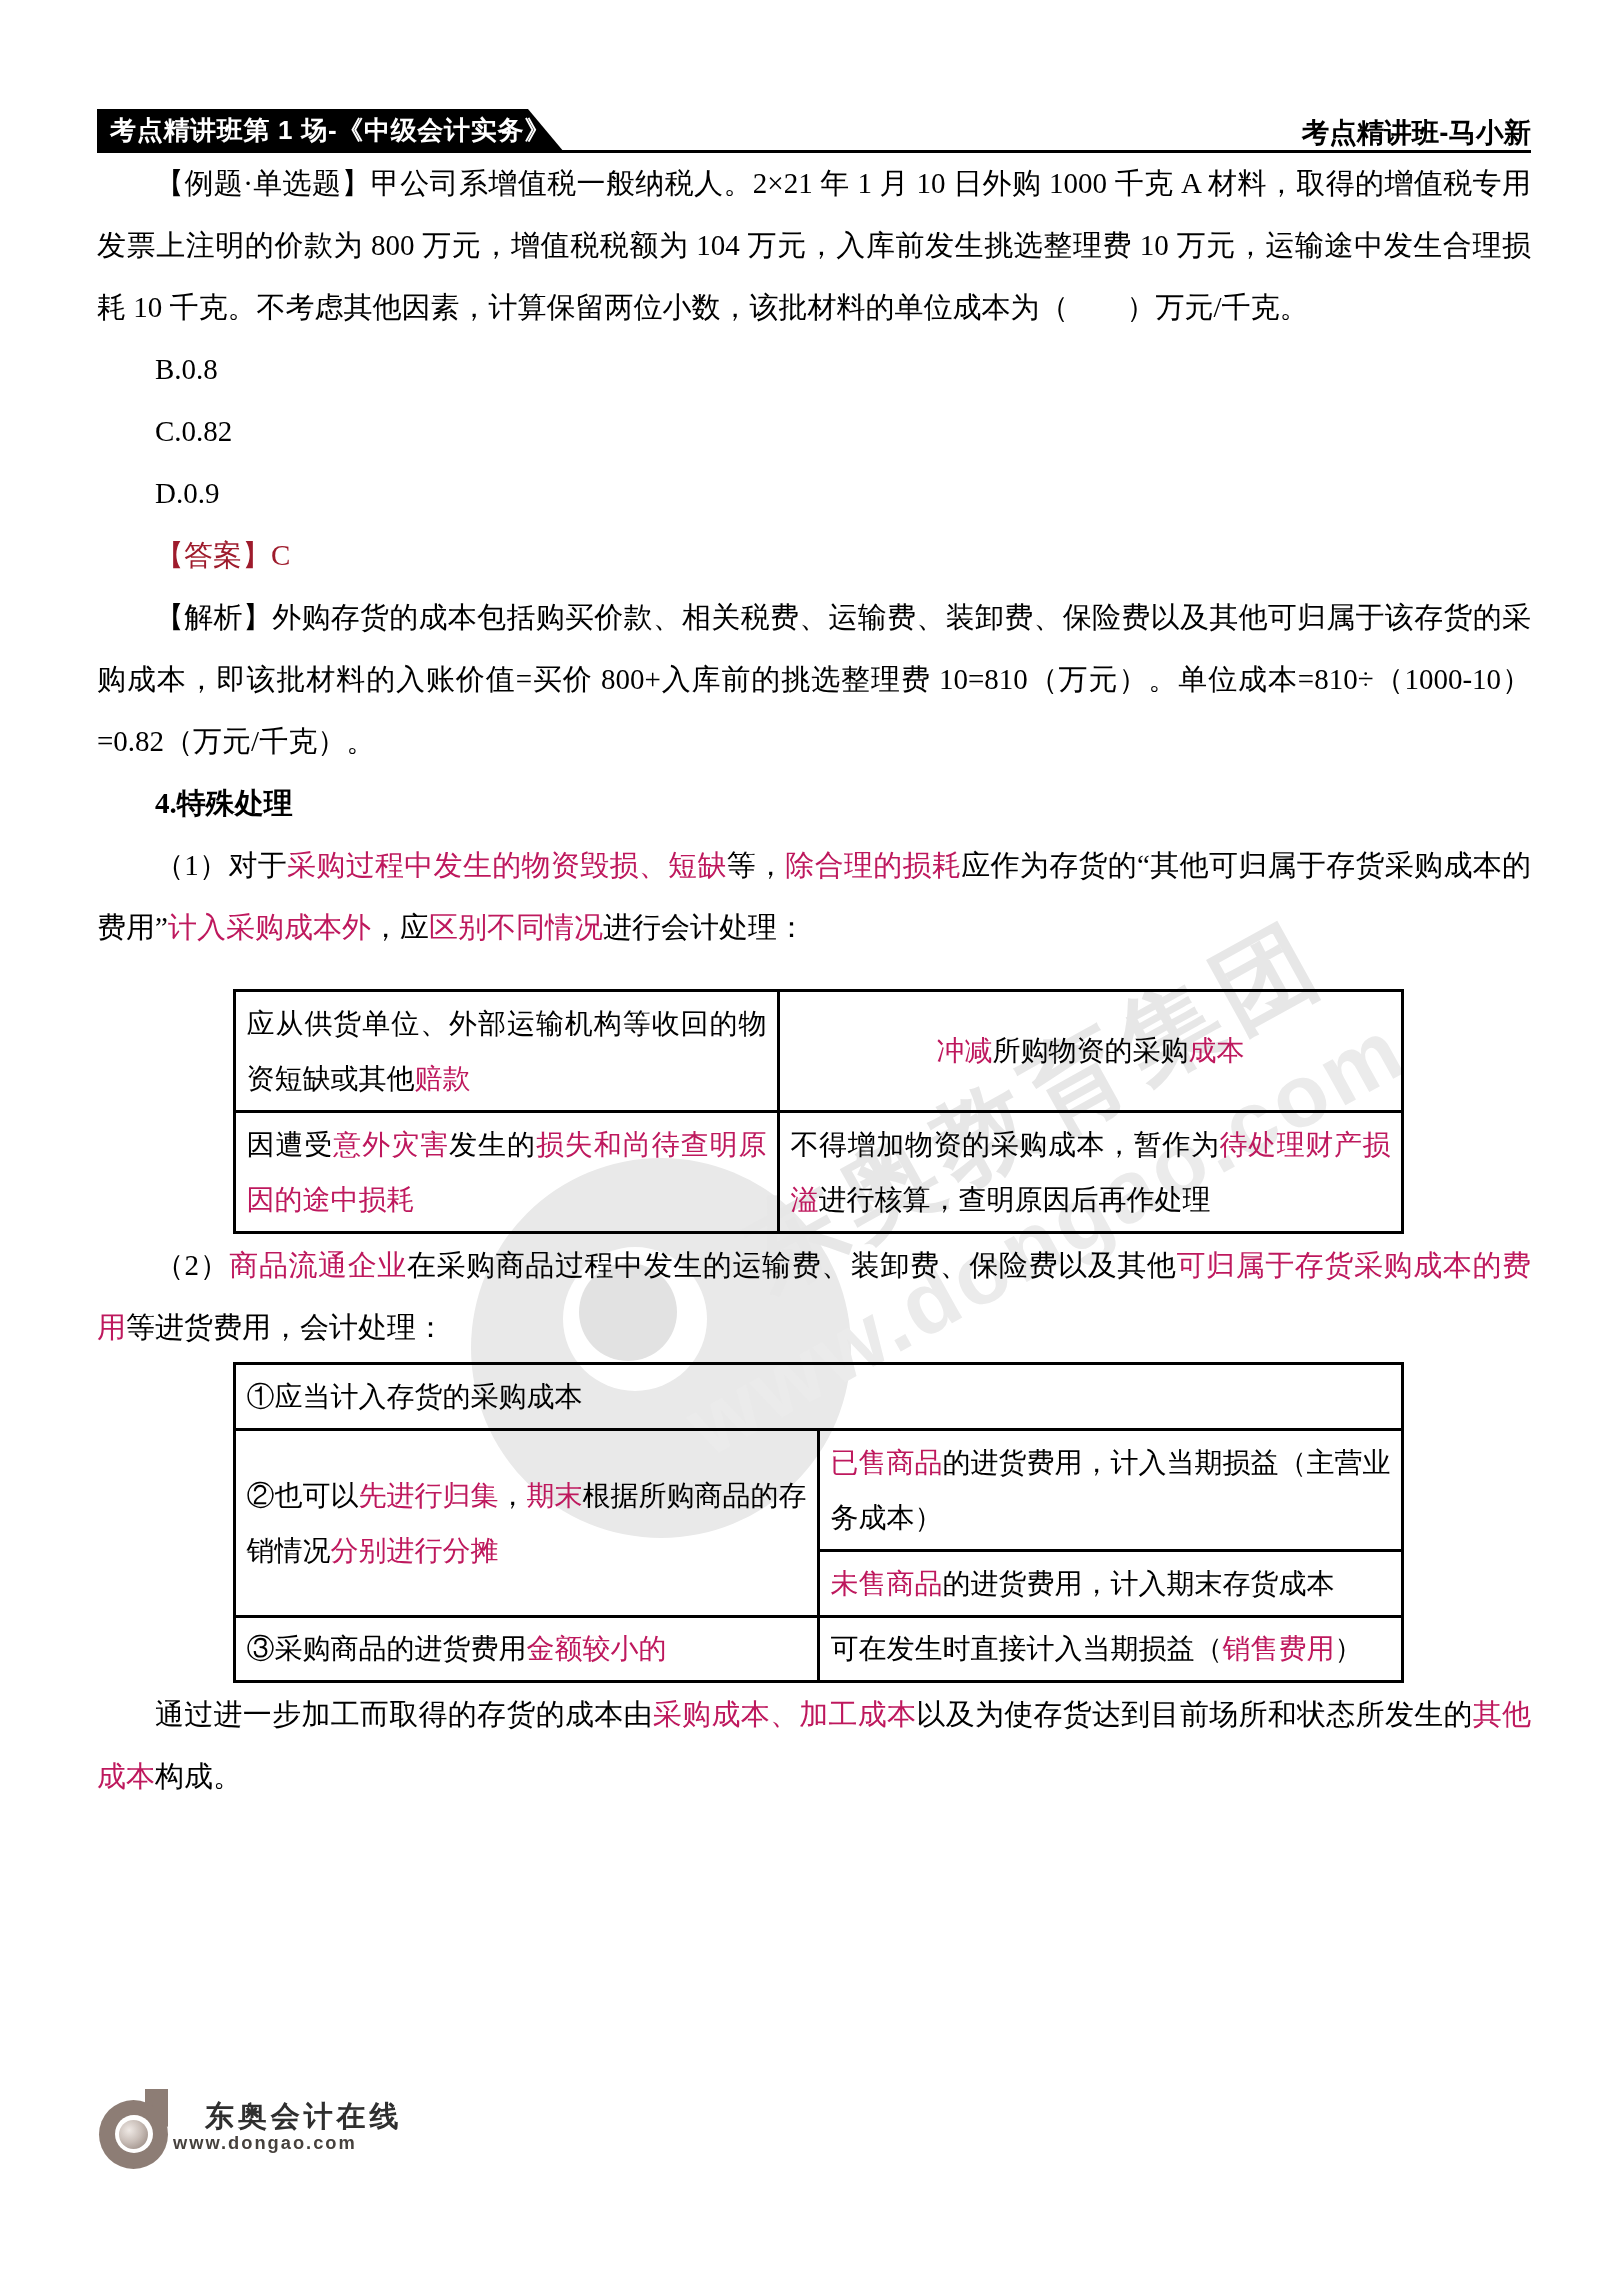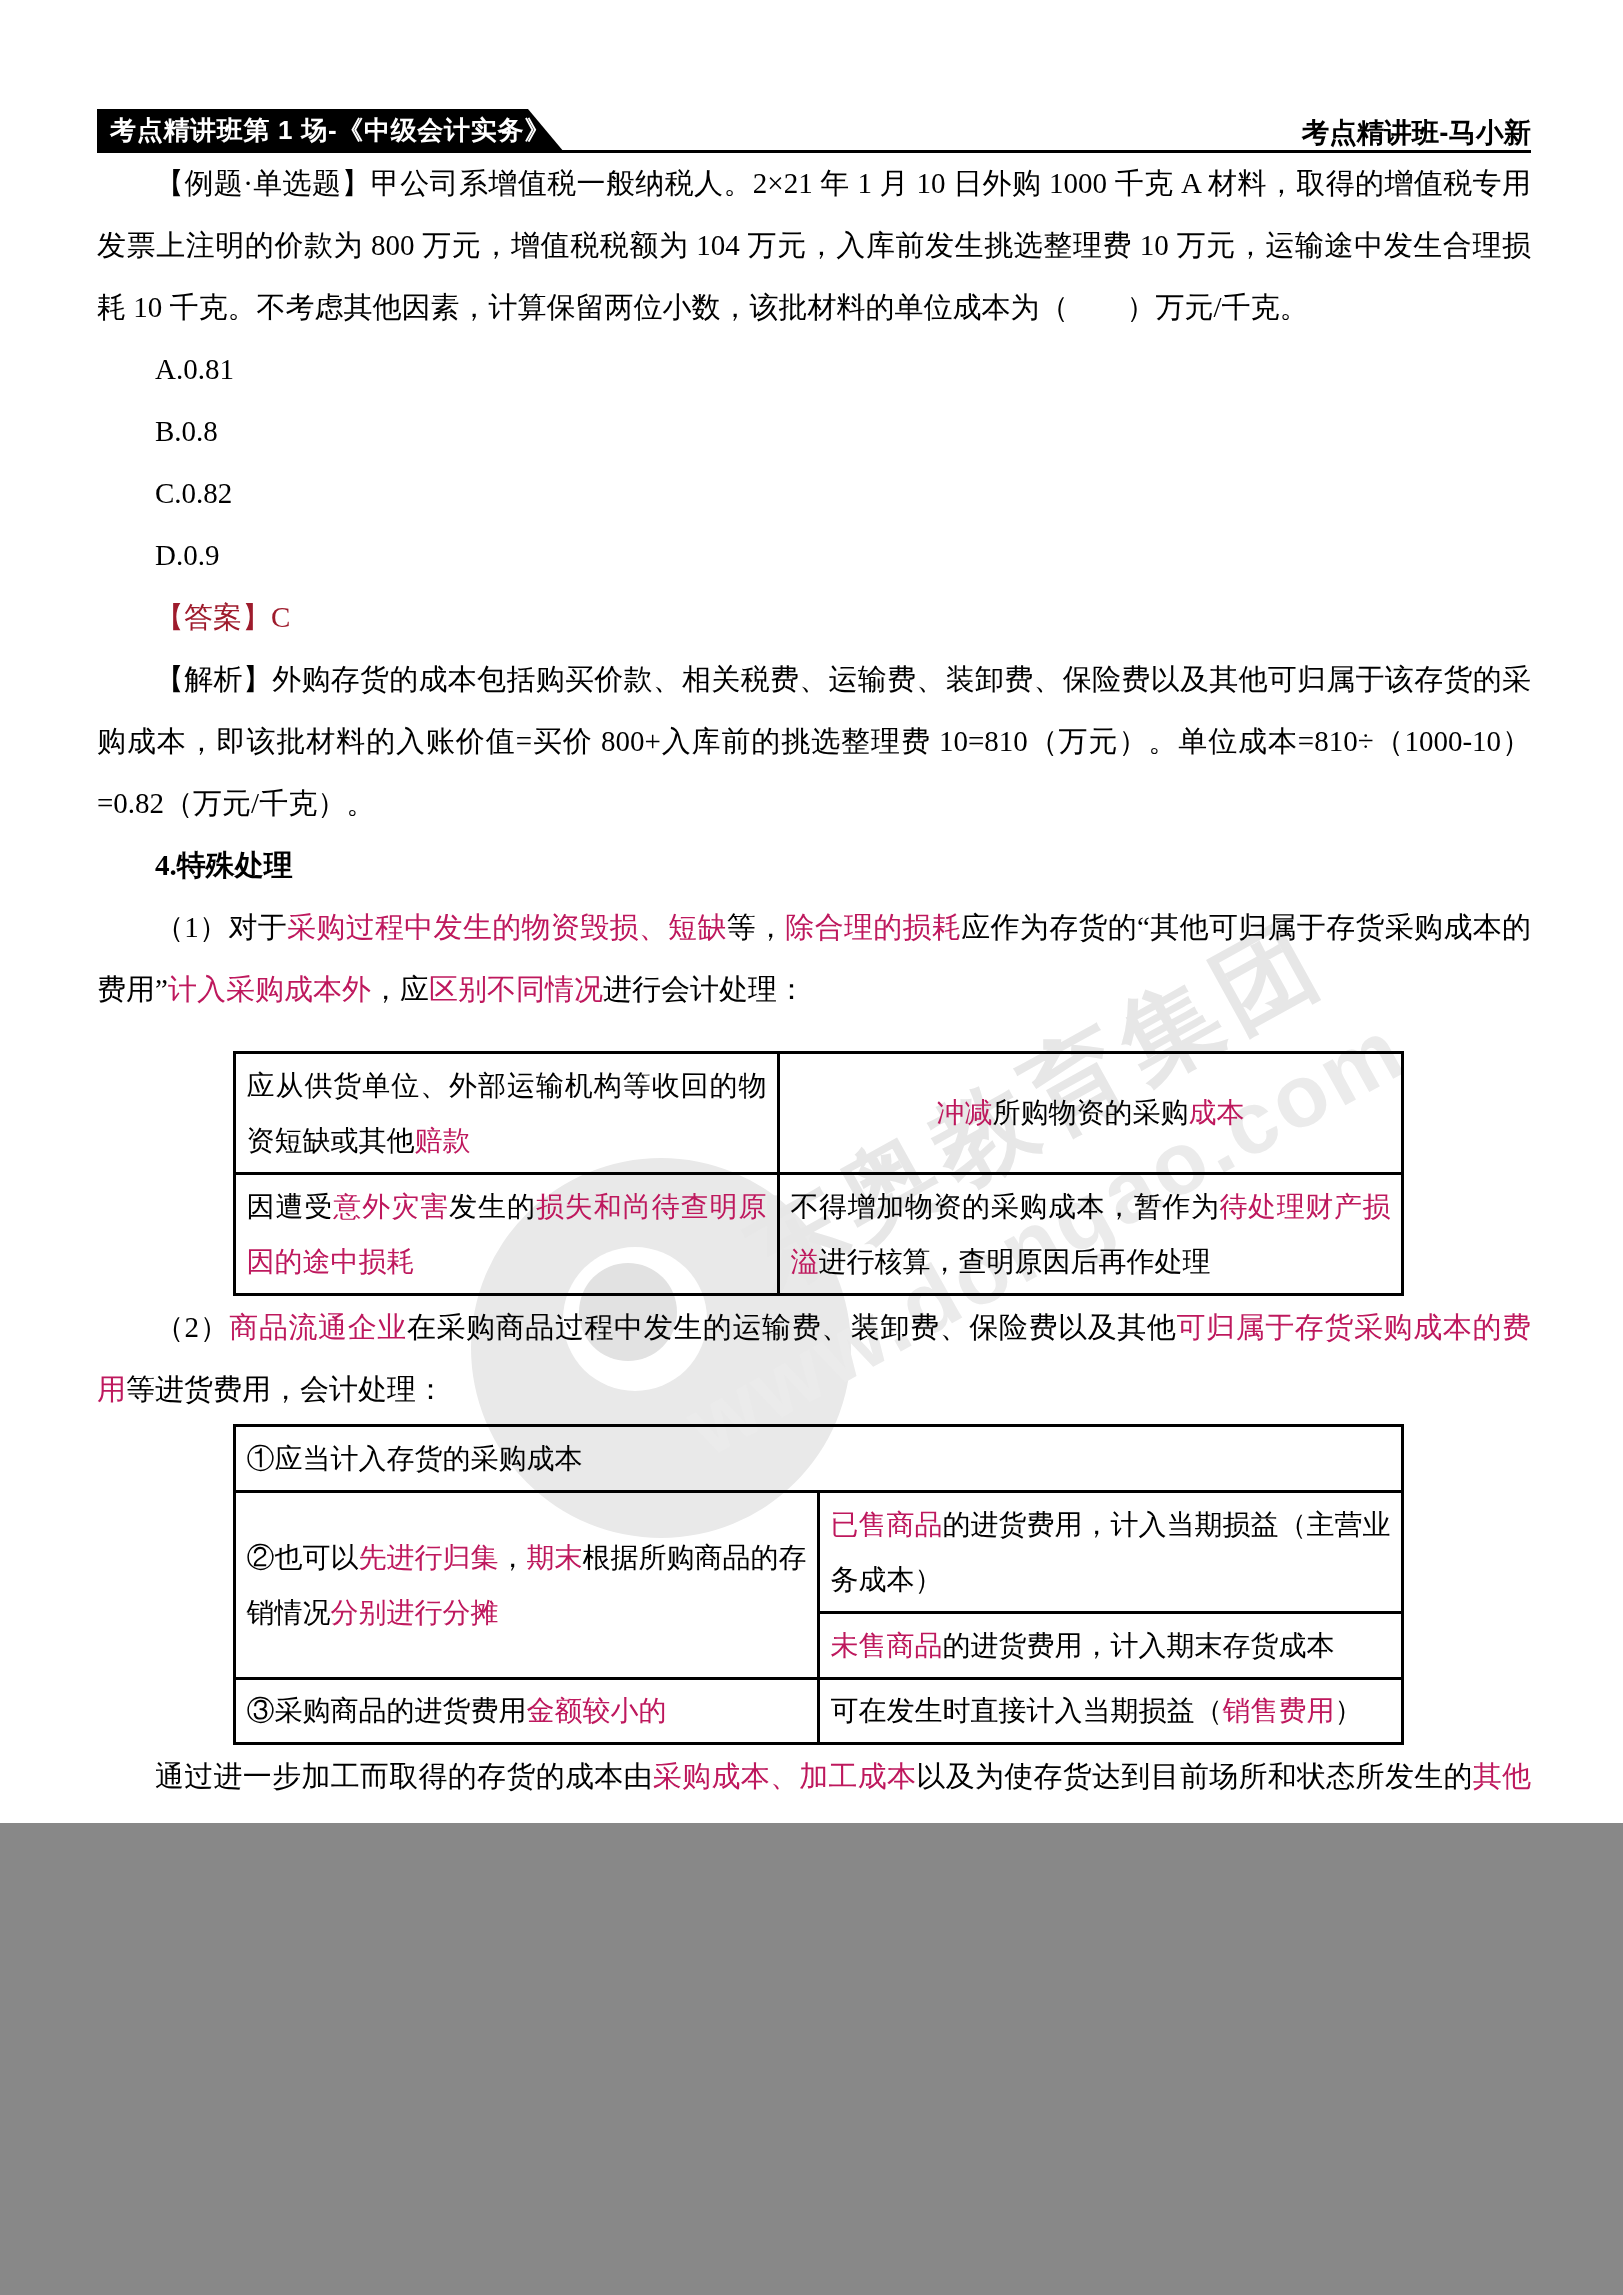--- a/index.html
+++ b/index.html
@@ -1,18 +1,18 @@
 <!DOCTYPE html>
 <html style="font-size:10.5px"><head>
 <meta charset="utf-8">
 <style>
   html,body{margin:0;padding:0;background:#888;}
   .page{
     position:relative;
-    width:1623px;height:1823px;
+    width:1623px;height:2295px;
     background:#ffffff;
     overflow:hidden;
     font-family:"Liberation Serif","DejaVu Serif",serif;
     color:#000;
   }
   
   .hdr-bar{
     position:absolute;left:97px;top:109px;width:467px;height:43px;
     background:#000;z-index:3;
     clip-path:polygon(0 0,431px 0,467px 43px,0 43px);
@@ -118,21 +118,20 @@
   <div class="wm wm-disc"></div>
   <div class="wm wm-hole"></div>
   <div class="wm wm-sphere"></div>
   <div class="wm wm-text1">东奥教育集团</div>
   <div class="wm wm-text2">www.dongao.com</div>
 
   <main class="content">
 
     <p class="para indent"><span class="seg-n">【例题·单选题】甲公司系增值税一般纳税人。2×21 年 1 月 10 日外购 1000 千克 A 材料，取得的增值税专用发票上注明的价款为 800 万元，增值税税额为 104 万元，入库前发生挑选整理费 10 万元，运输途中发生合理损耗 10 千克。不考虑其他因素，计算保留两位小数，该批材料的单位成本为（　　）万元/千克。</span></p>
 
-    <p class="para indent">A.0.81</p>
     <p class="para indent">B.0.8</p>
     <p class="para indent">C.0.82</p>
     <p class="para indent">D.0.9</p>
 
     <p class="para indent"><span class="seg-r">【答案】C</span></p>
 
     <p class="para indent"><span class="seg-n">【解析】外购存货的成本包括购买价款、相关税费、运输费、装卸费、保险费以及其他可归属于该存货的采购成本，即该批材料的入账价值=买价 800+入库前的挑选整理费 10=810（万元）。单位成本=810÷（1000-10）=0.82（万元/千克）。</span></p>
 
     <p class="para indent p-bold">4.特殊处理</p>
 

